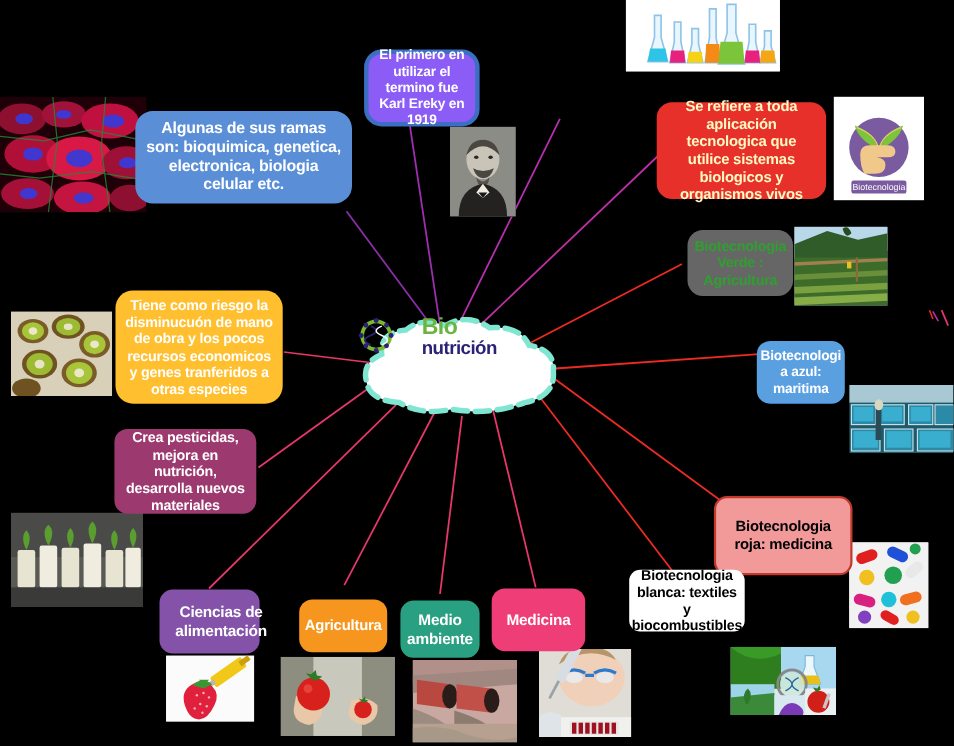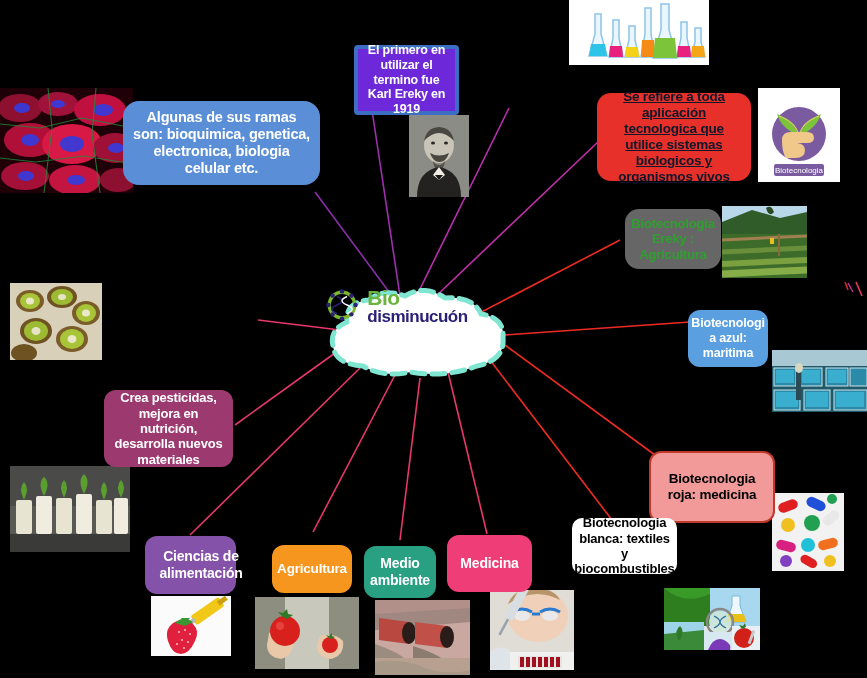--- a/index.html
+++ b/index.html
@@ -375,33 +375,34 @@
       <path d="M44 62 q6 -14 16 -10 q8 4 6 10 Z" fill="#7a3ab8"></path>
       <rect x="68" y="38" width="28" height="24" fill="#e8f0f4"></rect>
       <circle cx="80" cy="50" r="10" fill="#d02018"></circle>
       <path d="M78 41 l-3 -4 l4 1 l2 -3 l1 4 Z" fill="#2e7a28"></path>
       <rect x="86" y="42" width="3" height="14" fill="#c8c8c8" transform="rotate(20 87 49)"></rect>
     </svg>
   </div>
 
   <div class="node" style="left:123px; top:101px; width:197px; height:84px; background:#5a8fd8; color:#fff; font-size:14.5px; border-radius:16px;">Algunas de sus ramas son: bioquimica, genetica, electronica, biologia celular etc.</div>
 
-  <div class="node" style="left:331px; top:45px; width:105px; height:70px; background:#6d28d9; color:#fff; font-size:12.5px; border:4px solid #3c6fc4; border-radius:4px;margin-left:23px;">El primero en utilizar el termino fue Karl Ereky en 1919</div>
-
-
-  <div class="node" style="left:597px; top:93px; width:154px; height:88px; background:#e8302a; color:#0f172a; font-size:13.5px; border-radius:14px;text-decoration:underline;">Se refiere a toda aplicación tecnologica que utilice sistemas biologicos y organismos vivos</div>
-
-  <div class="node" style="left:625px; top:209px; width:96px; height:60px; background:#666666; color:#2fa02f; font-size:13px; border-radius:14px;">Biotecnologia Ereky : Agricultura</div>
+  <div class="node" style="left:331px; top:45px; width:105px; height:70px; background:#8b5cf6; color:#fff; font-size:12.5px; border:4px solid #3c6fc4; border-radius:16px;">El primero en utilizar el termino fue Karl Ereky en 1919</div>
+
+
+  <div class="node" style="left:597px; top:93px; width:154px; height:88px; background:#e8302a; color:#fef9c3; font-size:13.5px; border-radius:14px;">Se refiere a toda aplicación tecnologica que utilice sistemas biologicos y organismos vivos</div>
+
+  <div class="node" style="left:625px; top:209px; width:96px; height:60px; background:#666666; color:#2fa02f; font-size:13px; border-radius:14px;">Biotecnologia Verde : Agricultura</div>
 
   <div class="node" style="left:688px; top:310px; width:80px; height:57px; background:#5a9fe0; color:#fff; font-size:12.5px; border-radius:12px;">Biotecnologi a azul: maritima</div>
 
   <div class="node" style="left:649px; top:451px; width:126px; height:72px; background:#f29a9a; color:#000; font-size:13.5px; border:2.5px solid #c0392b; border-radius:12px;">Biotecnologia roja: medicina</div>
 
   <div class="node" style="left:572px; top:518px; width:105px; height:56px; background:#ffffff; color:#000; font-size:13px; border-radius:10px; font-weight:bold;">Biotecnologia blanca: textiles y biocombustibles</div>
 
+  <div class="node" style="left:105px; top:264px; width:152px; height:103px; background:#ffbf2e; color:#fff; font-size:13px; border-radius:16px;">Tiene como riesgo la disminucuón de mano de obra y los pocos recursos economicos y genes tranferidos a otras especies</div>
 
   <div class="node" style="left:104px; top:390px; width:129px; height:77px; background:#9c3a70; color:#fff; font-size:13px; border-radius:12px;">Crea pesticidas, mejora en nutrición, desarrolla nuevos materiales</div>
 
   <div class="node" style="left:145px; top:536px; width:91px; height:58px; background:#8452a8; color:#fff; font-size:14px; border-radius:12px;padding-left:28px;">Ciencias de alimentación</div>
 
   <div class="node" style="left:272px; top:545px; width:80px; height:48px; background:#f7961e; color:#fff; font-size:13.5px; border-radius:12px;">Agricultura</div>
 
   <div class="node" style="left:364px; top:546px; width:72px; height:52px; background:#2aa083; color:#fff; font-size:14px; border-radius:12px;">Medio ambiente</div>
 
   <div class="node" style="left:447px; top:535px; width:85px; height:57px; background:#ee3d77; color:#fff; font-size:14px; border-radius:12px;">Medicina</div>
@@ -423,18 +424,18 @@
           <circle cx="20" cy="36" r="2.6"></circle>
             <circle cx="9" cy="31" r="2.6"></circle>
           <circle cx="4" cy="20" r="2.6"></circle>
             <circle cx="9" cy="9" r="2.6"></circle>
         </g>
         <path d="M14 10 q12 5 0 10 q-12 5 0 10" stroke="#2b2177" stroke-width="2" fill="none"></path>
         <path d="M26 10 q-12 5 0 10 q12 5 0 10" stroke="#ffffff" stroke-width="1.6" fill="none"></path>
       </svg>
       <div class="logo-text">
         <div class="l1">Bio</div>
-        <div class="l2">disminucuón</div>
+        <div class="l2">nutrición</div>
       </div>
     </div>
   </div>
 
 </div>
 
 </body></html>

